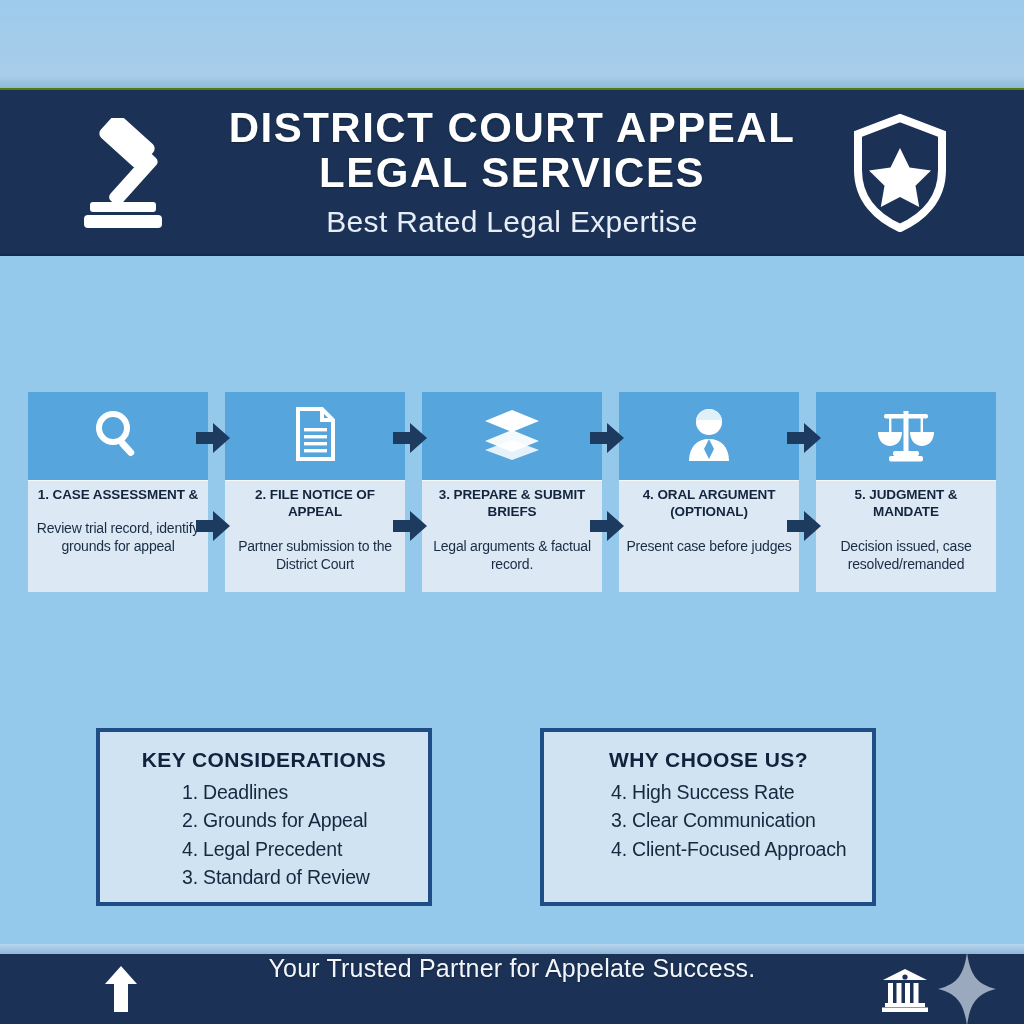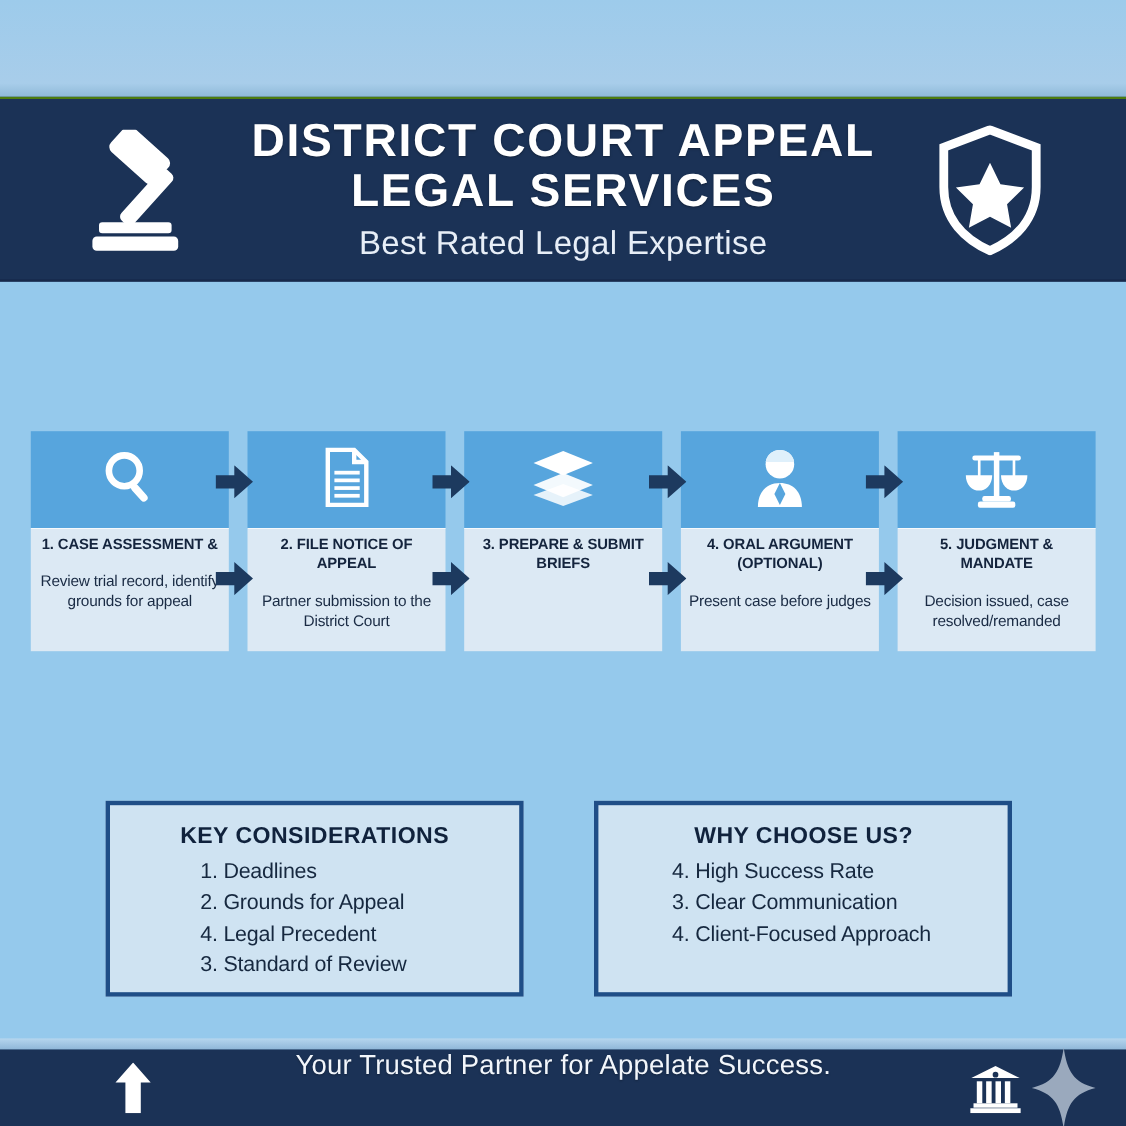--- a/index.html
+++ b/index.html
@@ -126,21 +126,21 @@
   .panels {
     position: absolute;
     left: 0;
     top: 728px;
     width: 1024px;
     height: 178px;
   }
   .panel {
     position: absolute;
     top: 0;
-    width: 380px;
+    width: 336px;
     height: 178px;
     background: #cfe3f2;
     border: 4px solid #1f4e87;
     padding: 16px 18px 12px 18px;
   }
   .panel-left { left: 96px; }
   .panel-right { left: 540px; padding-left: 19px; }
   .panel-title {
     text-align: center;
     color: #10223c;
@@ -278,20 +278,21 @@
             <g fill="#ffffff">
               <path d="M31 4 L58 15 L31 26 L4 15 Z"></path>
               <path d="M31 24 L58 35 L31 46 L4 35 Z" opacity="0.93"></path>
               <path d="M31 34 L58 44 L31 54 L4 44 Z" opacity="0.85"></path>
             </g>
           </svg>
         </span>
       </div>
       <div class="step-body">
         <div class="step-title">3. PREPARE &amp; SUBMIT BRIEFS</div>
+        <div class="step-desc">Legal arguments &amp; factual record.</div>
       </div>
     </div>
 
     <div class="step" style="left:619px;">
       <div class="step-icon-band">
         <span>
           <svg width="54" height="58" viewBox="0 0 54 58">
             <circle cx="27" cy="17" r="13" fill="#ffffff"></circle>
             <path d="M27 4 a13 13 0 0 1 13 11 H14 A13 13 0 0 1 27 4 Z" fill="#dff0fb"></path>
             <path d="M7 56 C7 42 15 34 27 34 C39 34 47 42 47 56 Z" fill="#ffffff"></path>

